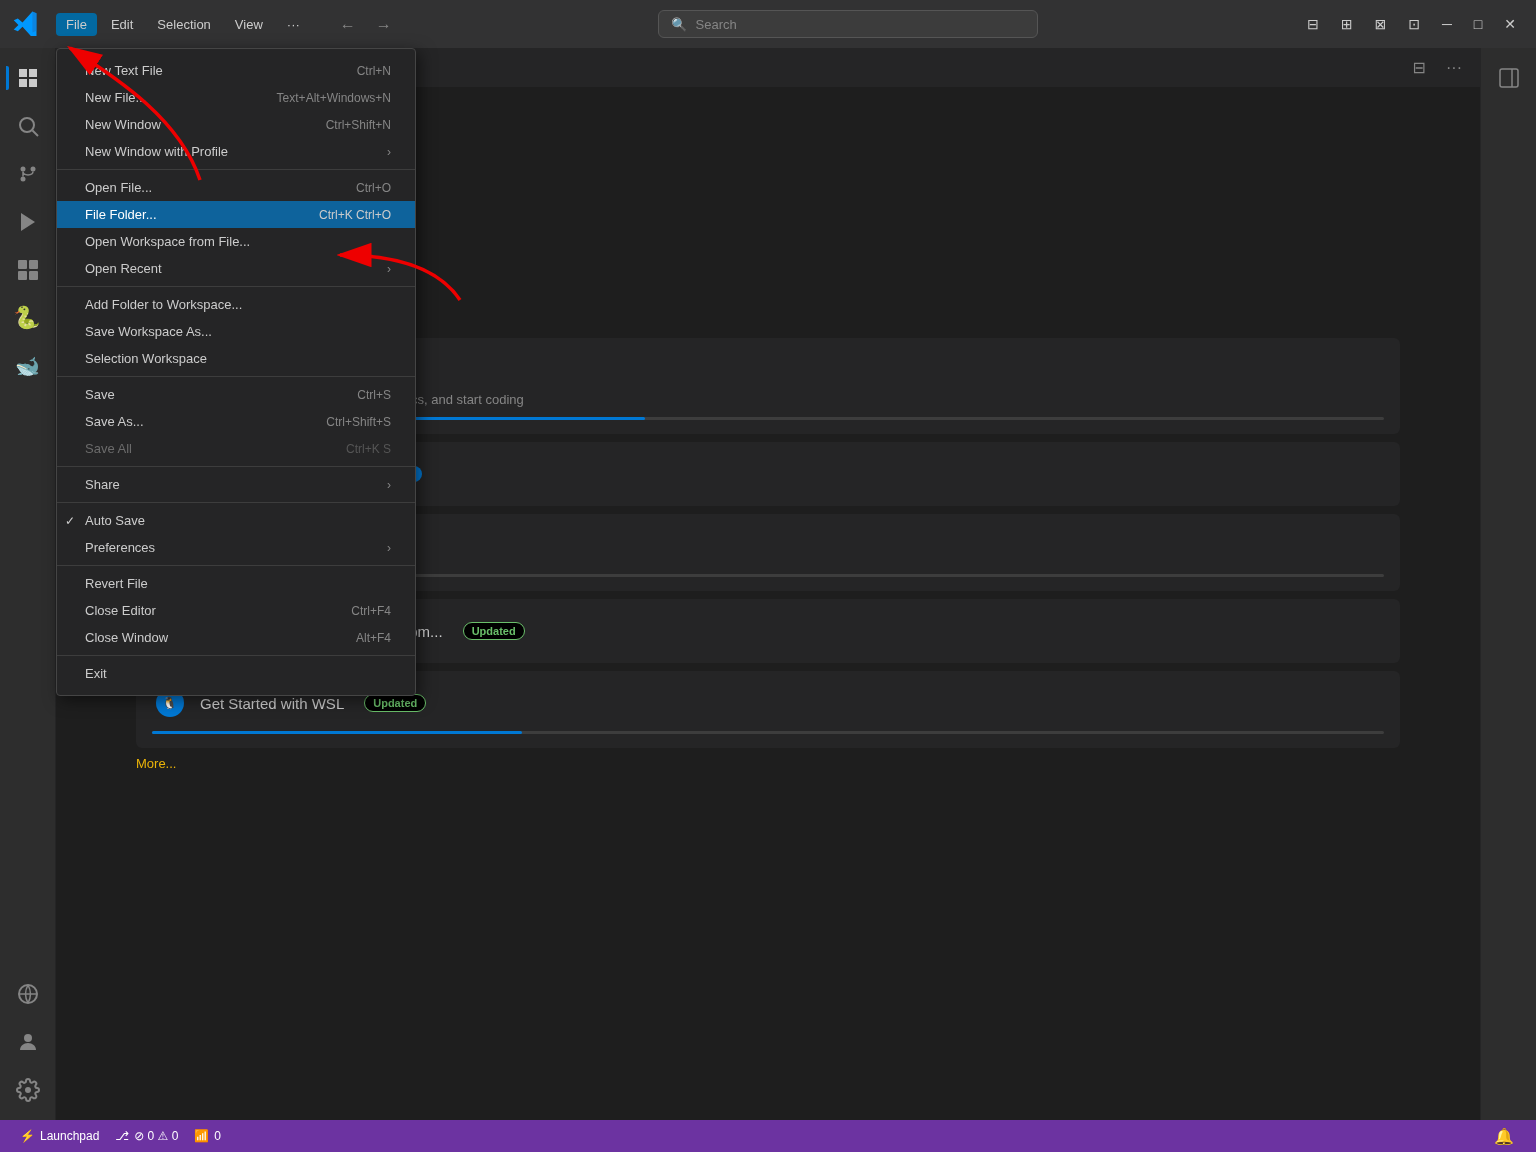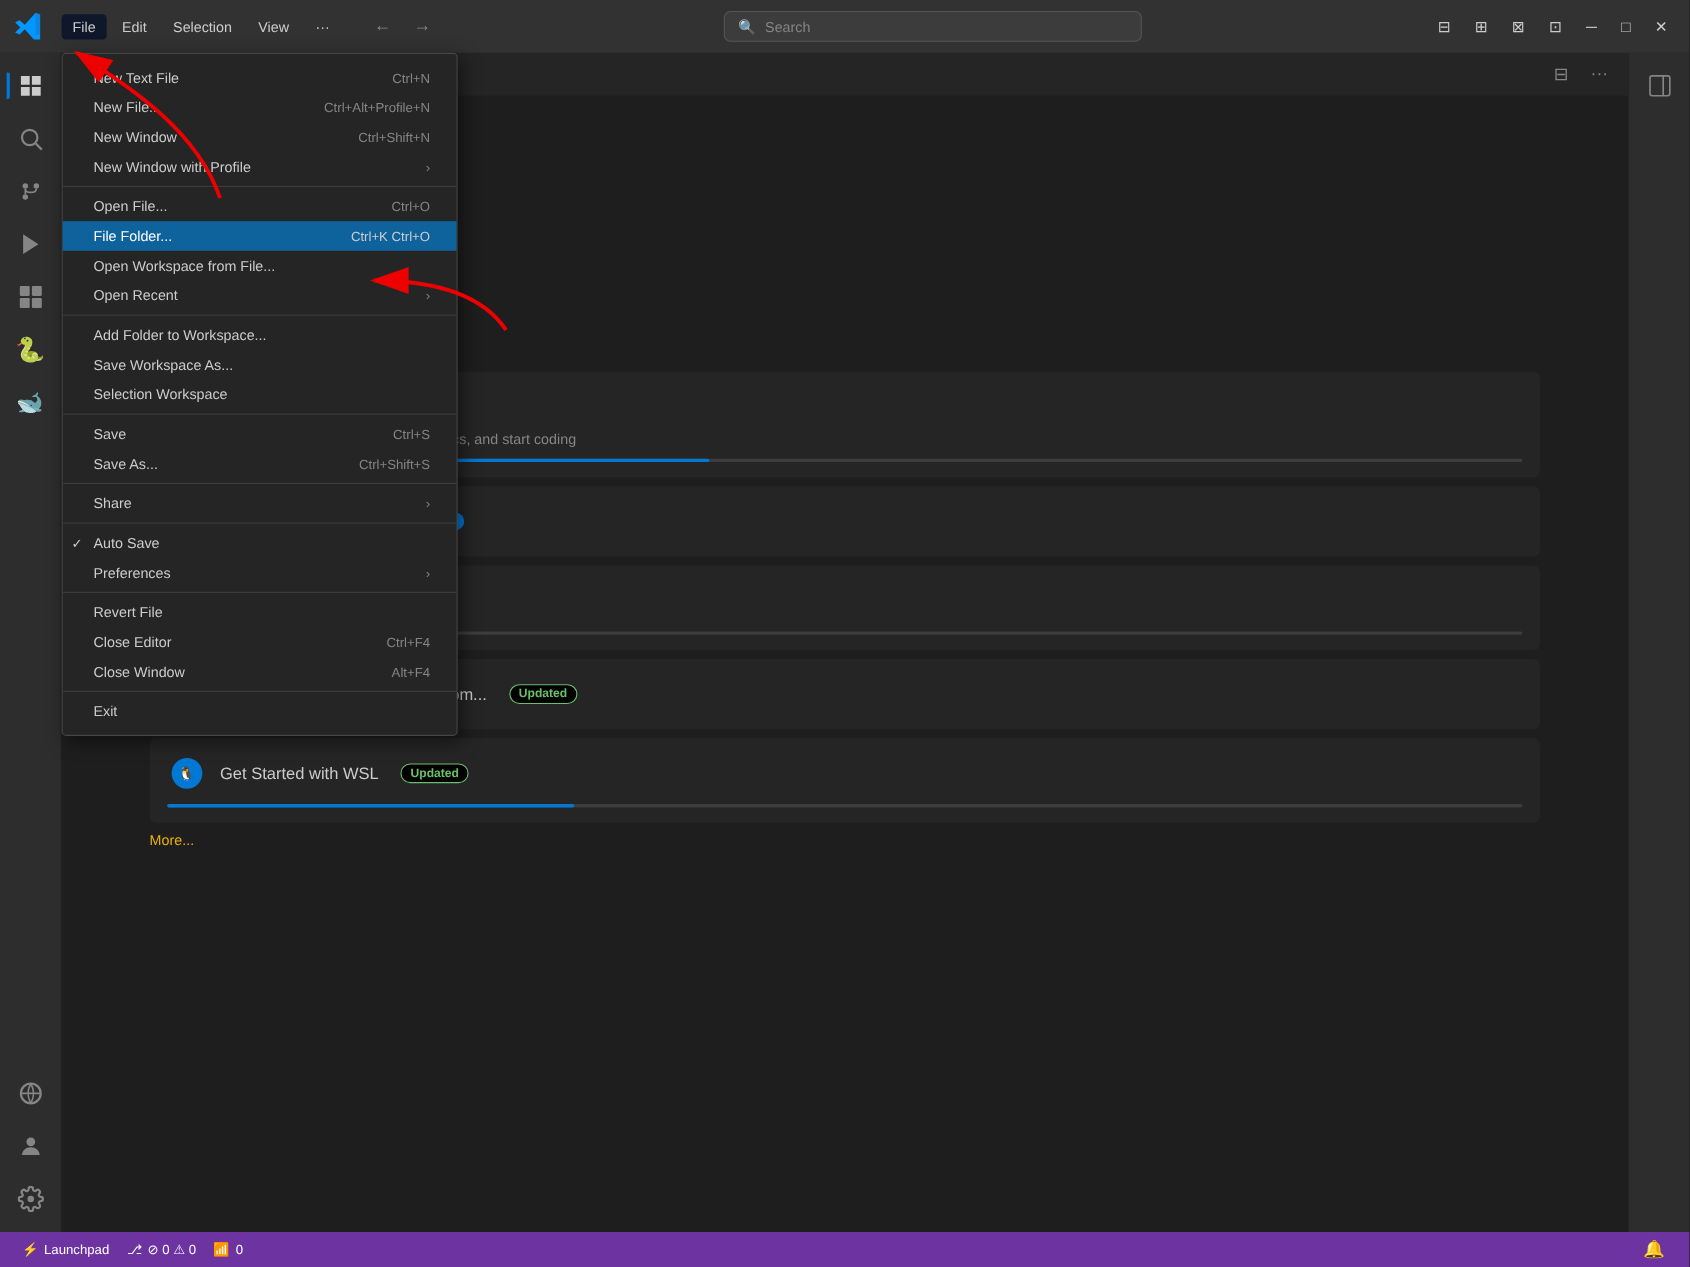--- a/index.html
+++ b/index.html
@@ -35,21 +35,21 @@
       display: flex;
       gap: 4px;
     }
     .menu-item {
       color: #cccccc;
       font-size: 13px;
       padding: 4px 10px;
       cursor: pointer;
       border-radius: 4px;
     }
-    .menu-item.active { background: #0f172a; }
+    .menu-item.active { background: #0369a1; }
     .titlebar-nav {
       display: flex;
       align-items: center;
       gap: 8px;
       margin-left: 8px;
     }
     .nav-btn {
       color: #858585;
       font-size: 16px;
       cursor: pointer;
@@ -590,21 +590,21 @@
 
 <div class="dropdown-menu">
 
   <div class="menu-group">
     <div class="dropdown-item">
       <span>New Text File</span>
       <span class="shortcut">Ctrl+N</span>
     </div>
     <div class="dropdown-item">
       <span>New File...</span>
-      <span class="shortcut">Ctrl+Alt+Profile+N</span>
+      <span class="shortcut">Text+Alt+Windows+N</span>
     </div>
     <div class="dropdown-item">
       <span>New Window</span>
       <span class="shortcut">Ctrl+Shift+N</span>
     </div>
     <div class="dropdown-item">
       <span>New Window with Profile</span>
       <span class="submenu-arrow">›</span>
     </div>
   </div>
@@ -640,20 +640,24 @@
   </div>
 
   <div class="menu-group">
     <div class="dropdown-item">
       <span>Save</span>
       <span class="shortcut">Ctrl+S</span>
     </div>
     <div class="dropdown-item">
       <span>Save As...</span>
       <span class="shortcut">Ctrl+Shift+S</span>
+    </div>
+    <div class="dropdown-item disabled">
+      <span>Save All</span>
+      <span class="shortcut" style="color:#555">Ctrl+K S</span>
     </div>
   </div>
 
   <div class="menu-group">
     <div class="dropdown-item">
       <span>Share</span>
       <span class="submenu-arrow">›</span>
     </div>
   </div>
 

